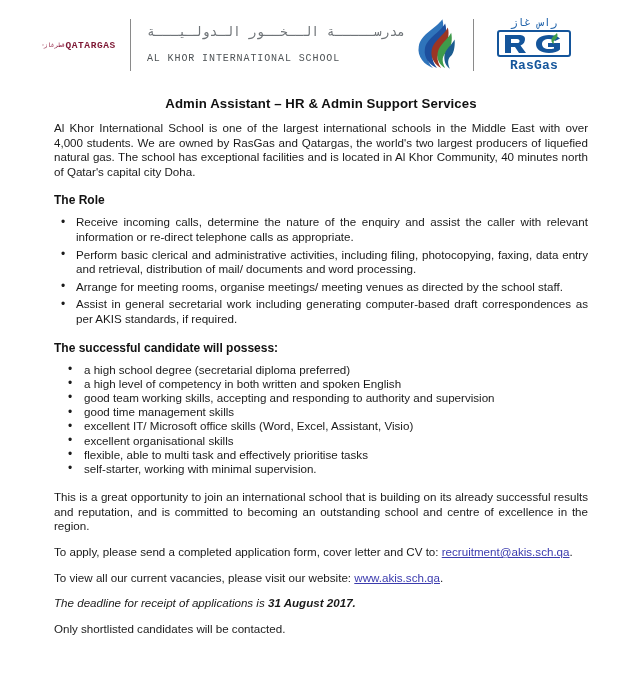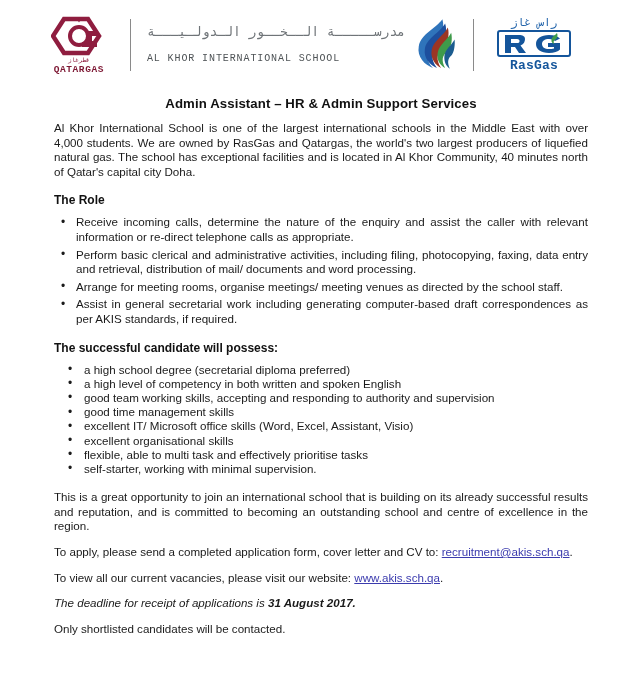--- a/index.html
+++ b/index.html
@@ -42,21 +42,20 @@
     width: 1px;
     height: 52px;
     background: #8a8a8a;
     margin: 0 14px;
     flex: none;
   }
 
   
   .qg-lockup {
     display: flex;
-    flex-direction: column;
     align-items: center;
     width: 74px;
   }
   .qg-mark { width: 56px; height: 40px; display: block; }
   .qg-ar {
     font-size: 6px;
     color: #8f1d3f;
     letter-spacing: .5px;
     line-height: 7px;
     margin-top: 1px;

